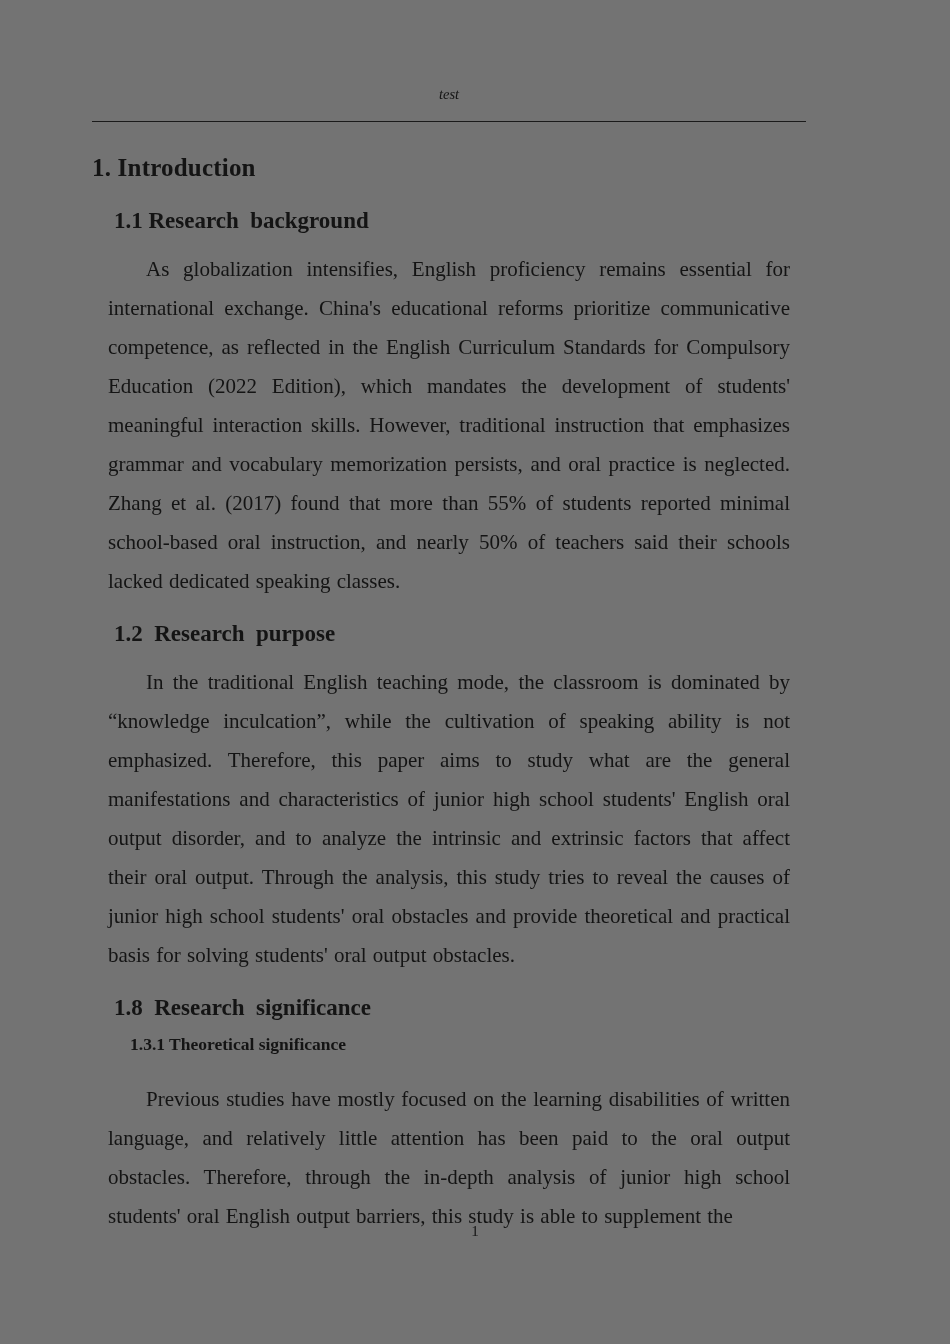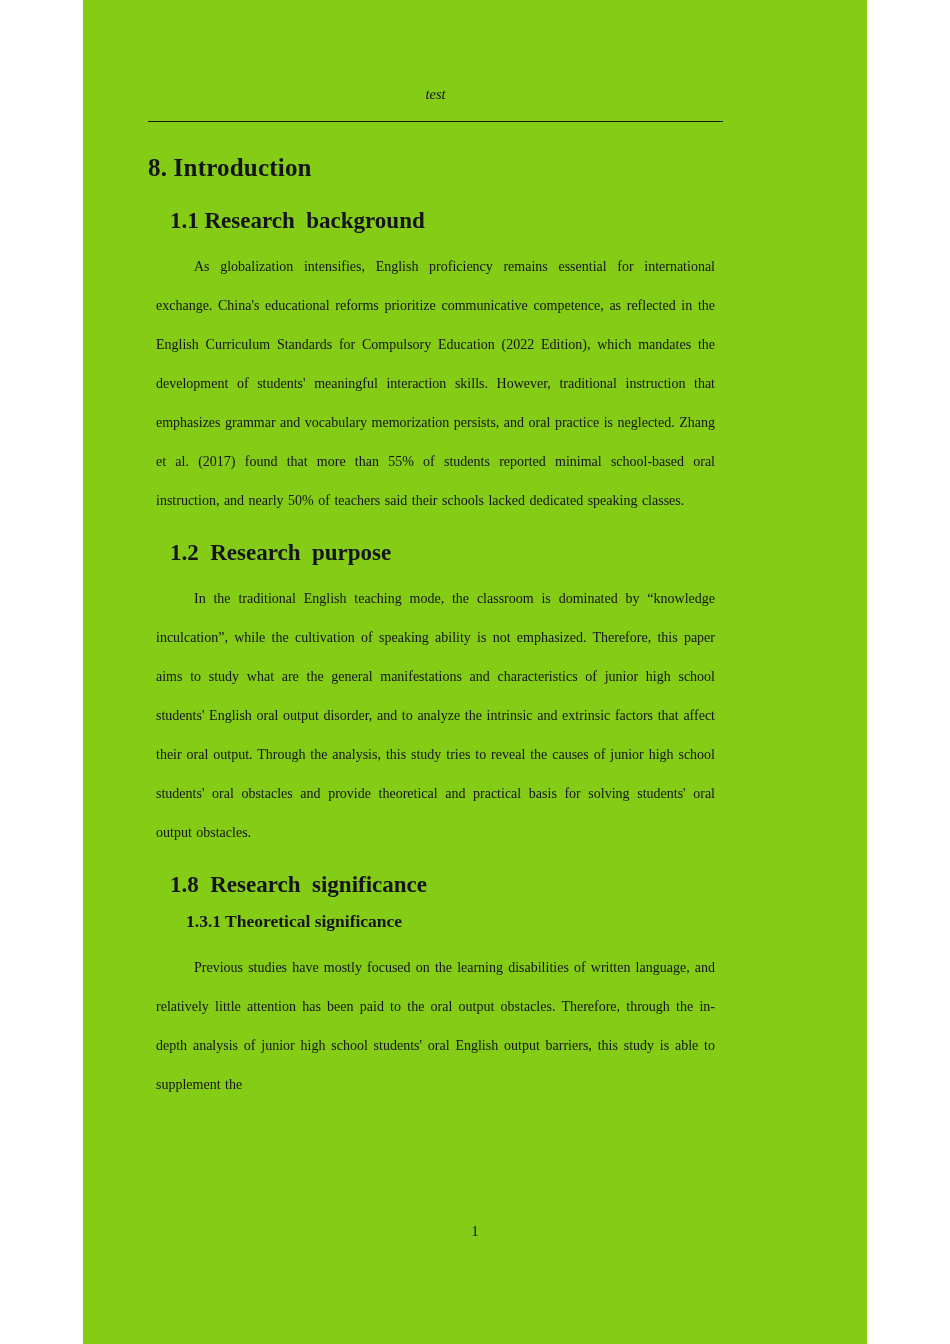--- a/index.html
+++ b/index.html
@@ -2,26 +2,26 @@
 <html><head>
 <meta charset="utf-8">
 <style>
   html, body {
     margin: 0;
     padding: 0;
     background: #ffffff;
   }
   .page {
     position: relative;
-    width: 784px;
+    width: 950px;
     height: 1344px;
     margin: 0 auto;
-    background: #84cc16;
+    background: #737373;
     box-sizing: border-box;
-    padding: 86px 144px 0 65px;
+    padding: 86px 144px 0 92px;
     font-family: "Liberation Serif", "DejaVu Serif", serif;
     color: #141414;
     overflow: hidden;
   }
   .page-header {
     text-align: center;
     font-style: italic;
     font-size: 14.5px;
     line-height: 1.2;
     padding-bottom: 18px;
@@ -40,29 +40,29 @@
   }
   h2.doc-h2 {
     font-size: 23px;
     font-weight: bold;
     margin: 20px 0 13px 22px;
     white-space: pre-wrap;
   }
   h3.doc-h3 {
     font-size: 17.5px;
     font-weight: bold;
-    margin: 12px 0 16px 38px;
+    margin: 12px 0 25px 38px;
     white-space: pre-wrap;
   }
   p.doc-para {
-    font-size: 14px;
+    font-size: 21px;
     line-height: 39px;
     text-align: justify;
     text-indent: 38px;
-    margin: 8px;
+    margin: 16px;
     word-spacing: 1px;
   }
   .page-number {
     position: absolute;
     left: 0;
     right: 0;
     bottom: 104px;
     text-align: center;
     font-size: 15px;
     color: #141414;
@@ -72,21 +72,21 @@
 <body>
 
 <div class="page">
 
   <div class="page-header">
     <span>test</span>
   </div>
 
   <hr class="header-rule">
 
-  <h1 class="doc-h1">8. Introduction</h1>
+  <h1 class="doc-h1">1. Introduction</h1>
 
   <h2 class="doc-h2">1.1 Research  background</h2>
 
   <p class="doc-para">As globalization intensifies, English proficiency remains essential for international exchange. China's educational reforms prioritize communicative competence, as reflected in the English Curriculum Standards for Compulsory Education (2022 Edition), which mandates the development of students' meaningful interaction skills. However, traditional instruction that emphasizes grammar and vocabulary memorization persists, and oral practice is neglected. Zhang et al. (2017) found that more than 55% of students reported minimal school-based oral instruction, and nearly 50% of teachers said their schools lacked dedicated speaking classes.</p>
 
   <h2 class="doc-h2">1.2  Research  purpose</h2>
 
   <p class="doc-para">In the traditional English teaching mode, the classroom is dominated by “knowledge inculcation”,  while the cultivation of speaking ability is not emphasized. Therefore, this paper aims to study what are the general manifestations and characteristics of junior high school students' English oral output disorder, and to analyze the intrinsic and extrinsic factors that affect their oral output. Through the analysis, this study tries to reveal the causes of junior high school students' oral obstacles and provide theoretical and practical basis for solving students' oral output obstacles.</p>
 
   <h2 class="doc-h2">1.8  Research  significance</h2>

